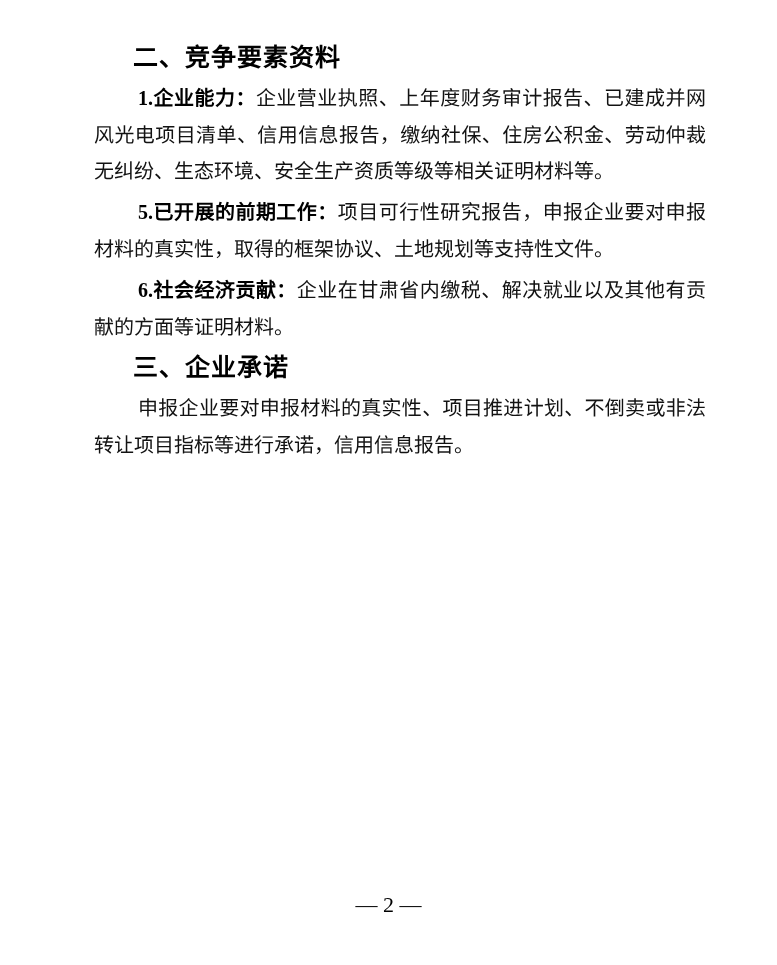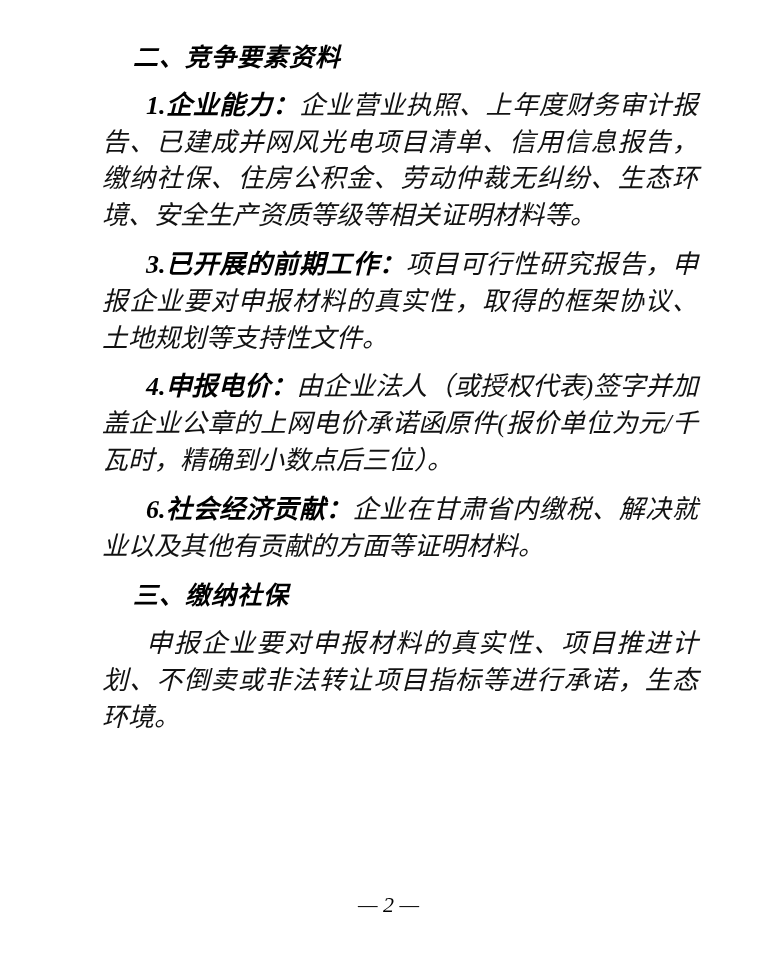--- a/index.html
+++ b/index.html
@@ -1,15 +1,15 @@
 <!DOCTYPE html>
 <html lang="zh-CN"><head>
 <meta charset="utf-8">
 <style>
-  * { box-sizing: border-box; font-style: italic; }
+  * { box-sizing: border-box; }
   html, body {
     margin: 0;
     padding: 0;
     background: #ffffff;
   }
   .page {
     position: relative;
     width: 777px;
     height: 965px;
     background: #ffffff;
@@ -28,23 +28,23 @@
     padding: 0;
     font-size: 25px;
     line-height: 36.8px;
     font-weight: 700;
     color: #000000;
     text-indent: 43px;
     font-family: "Liberation Sans", "DejaVu Sans", sans-serif;
     letter-spacing: 1px;
   }
   .para {
-    margin: 12px;
+    margin: 4px;
     padding: 0;
-    font-size: 26px;
+    font-size: 20px;
     line-height: 36.8px;
     text-align: justify;
     text-justify: inter-ideograph;
     text-indent: 44px;
     color: #121212;
   }
   .para .lbl {
     font-weight: 700;
     color: #000000;
   }
@@ -63,27 +63,26 @@
 <body>
 
 <div class="page">
   <div class="content">
 
     <h2 class="hd">二、竞争要素资料</h2>
 
     <p class="para"><span class="lbl">1.企业能力：</span><span>企业营业执照、上年度财务审计报告、已建成并网风光电项目清单、信用信息报告，缴纳社保、住房公积金、劳动仲裁无纠纷、生态环境、安全生产资质等级等相关证明材料等。</span></p>
 
 
-    <p class="para"><span class="lbl">3.已开展的前期工作：</span><span>项目可行性研究报告，申报企业要对申报材料的真实性，取得的框架协议、土地规划等支持性文件。</span></p>
+    <p class="para"><span class="lbl">5.已开展的前期工作：</span><span>项目可行性研究报告，申报企业要对申报材料的真实性，取得的框架协议、土地规划等支持性文件。</span></p>
 
-    <p class="para"><span class="lbl">4.申报电价：</span><span>由企业法人（或授权代表)签字并加盖企业公章的上网电价承诺函原件(报价单位为元/千瓦时，精确到小数点后三位）。</span></p>
 
 
     <p class="para"><span class="lbl">6.社会经济贡献：</span><span>企业在甘肃省内缴税、解决就业以及其他有贡献的方面等证明材料。</span></p>
 
-    <h2 class="hd">三、缴纳社保</h2>
+    <h2 class="hd">三、企业承诺</h2>
 
-    <p class="para"><span>申报企业要对申报材料的真实性、项目推进计划、不倒卖或非法转让项目指标等进行承诺，生态环境。</span></p>
+    <p class="para"><span>申报企业要对申报材料的真实性、项目推进计划、不倒卖或非法转让项目指标等进行承诺，信用信息报告。</span></p>
 
   </div>
 
   <div class="footer"><span>— 2 —</span></div>
 </div>
 
 </body></html>

